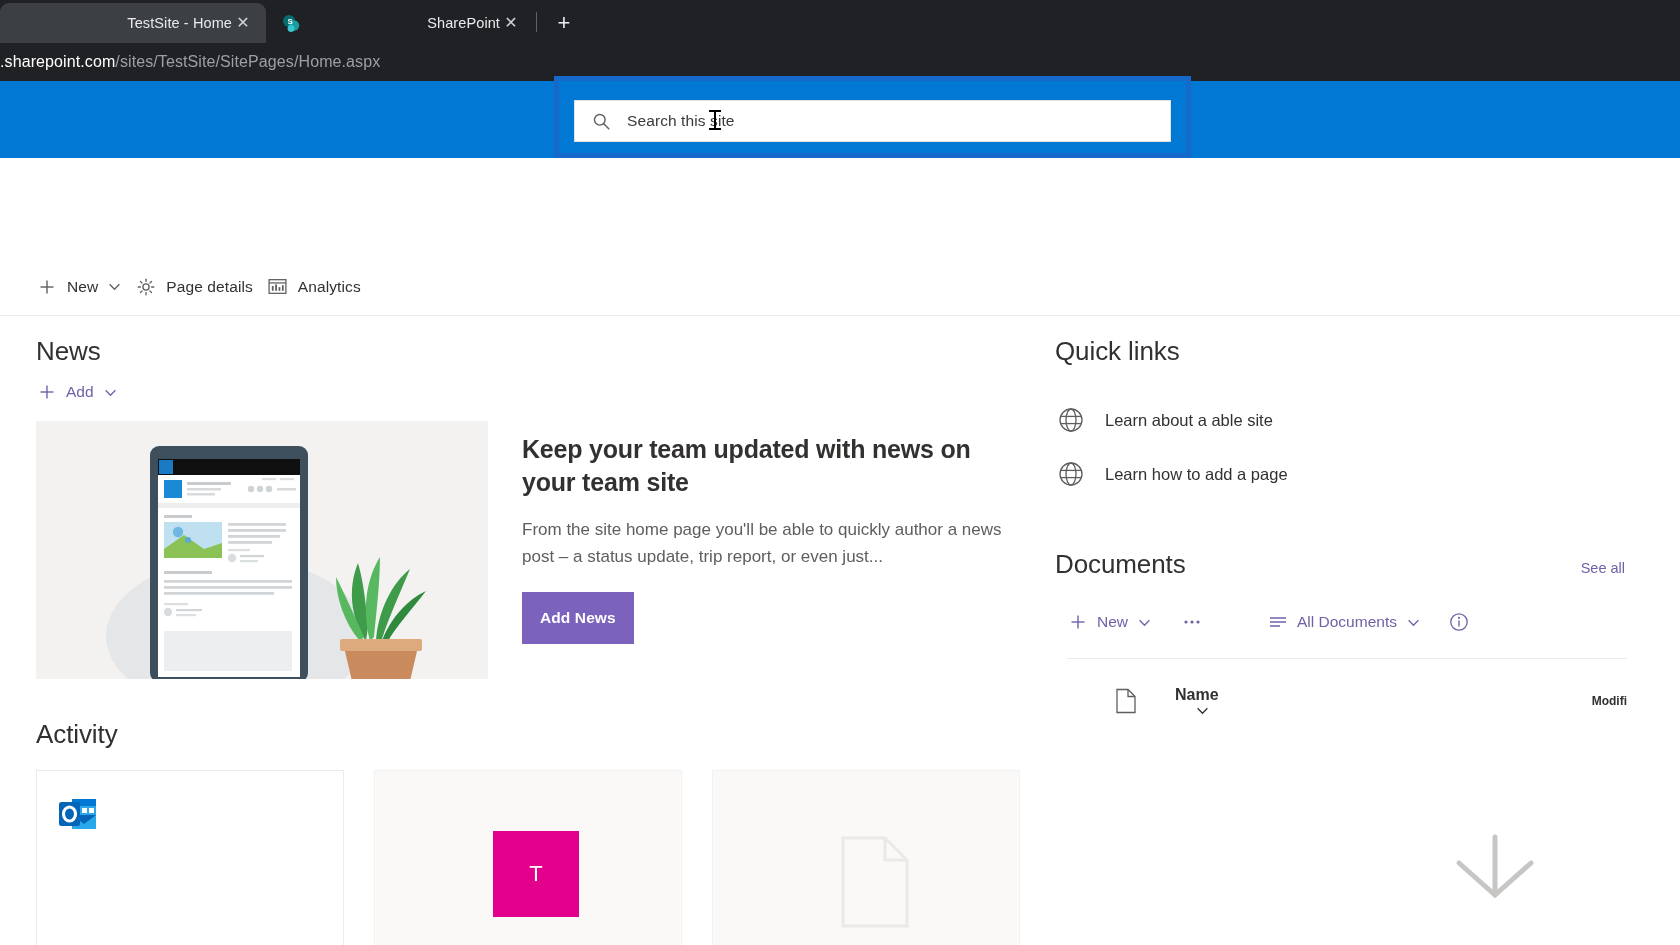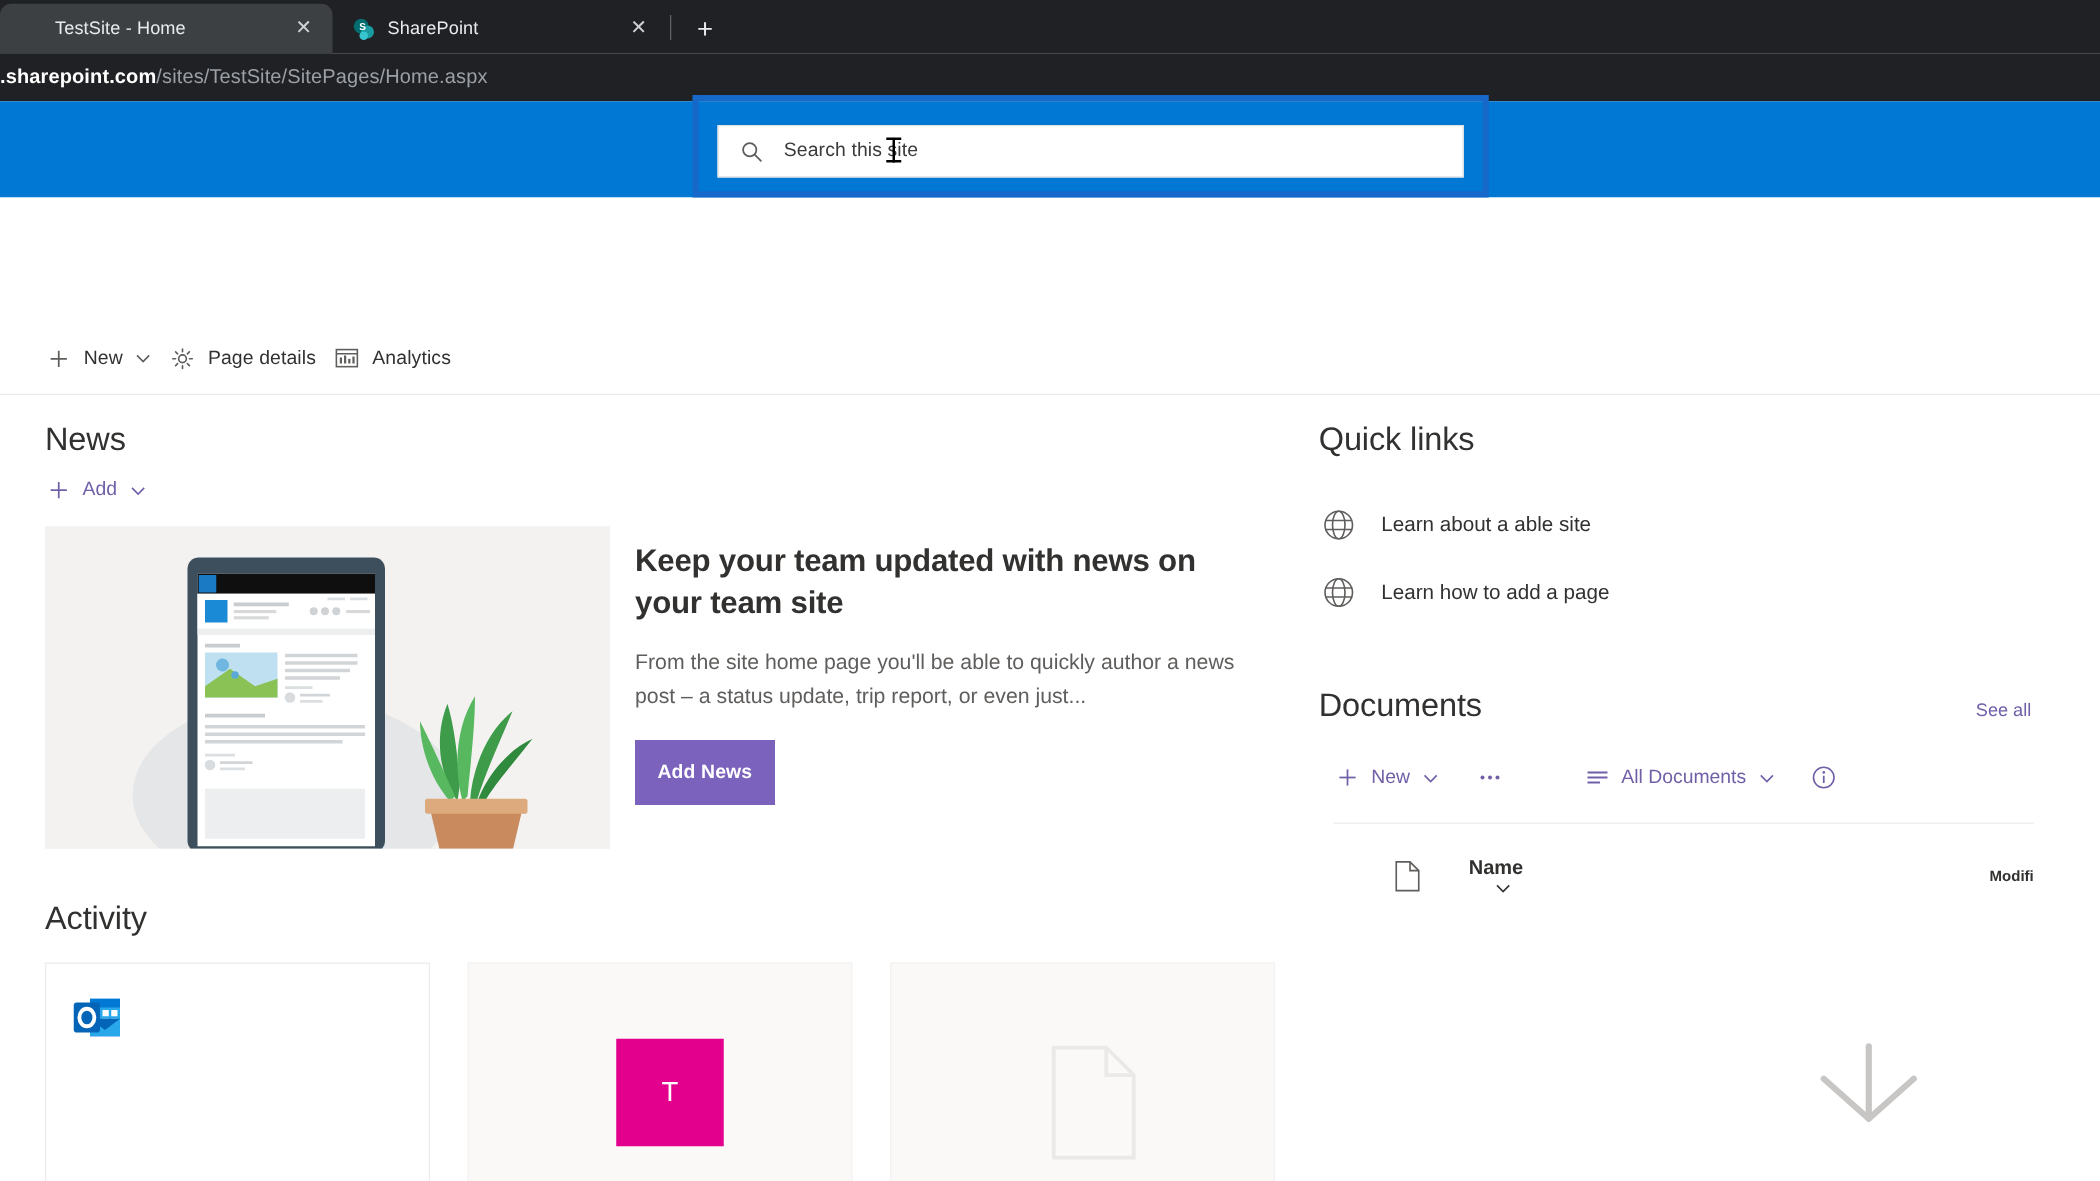--- a/index.html
+++ b/index.html
@@ -14,21 +14,21 @@
 
   
   .browser-chrome {
     position: absolute; left: 0; top: 0;
     width: 1680px; height: 43px;
     background: #202124;
   }
   .tabstrip {
     position: absolute; left: 0; top: 0;
     height: 43px; width: 100%;
-    display: flex; align-items: flex-end;
+    display: flex; align-items: flex-end; text-align: right;
   }
   .tab {
     height: 40px;
     display: flex; align-items: center;
     padding: 0 12px 0 16px;
     font-size: 15px;
     color: #e8eaed;
     position: relative;
   }
   .tab.active {
@@ -74,21 +74,21 @@
     background: #202124;
     display: flex; align-items: center;
     padding-left: 0;
   }
   .url-text {
     font-size: 16px;
     color: #9aa0a6;
     white-space: nowrap;
     letter-spacing: 0.1px;
   }
-  .url-host { color: #ffffff; font-weight: 700; text-align: center; }
+  .url-host { color: #ffffff; font-weight: 400; text-align: center; }
 
   
   .suitebar {
     position: absolute; left: 0; top: 81px;
     width: 1680px; height: 77px;
     background: #0078d4;
   }
 
   
   .search-focus-ring {
@@ -214,21 +214,21 @@
     width: 1010px;
   }
   .news-thumb {
     width: 452px; height: 258px;
     background: #f3f2f1;
     flex: 0 0 452px;
     position: relative;
     overflow: hidden;
   }
   .news-body {
-    padding-left: 20px;
+    padding-left: 34px;
     padding-top: 12px;
     width: 520px;
   }
   .news-heading {
     font-size: 25px;
     font-weight: 700;
     color: #323130;
     line-height: 1.3;
     letter-spacing: -0.2px;
   }

